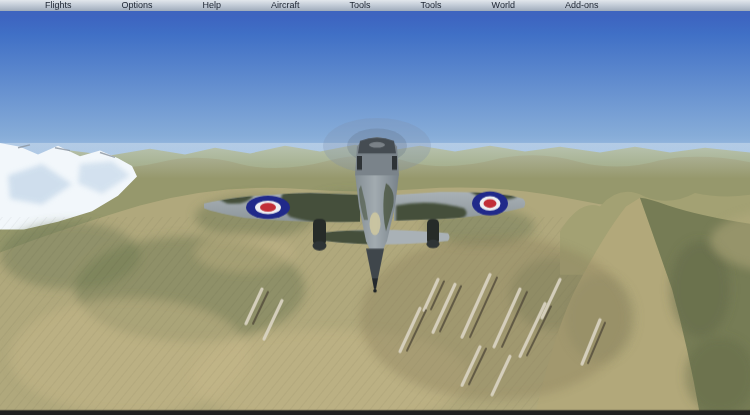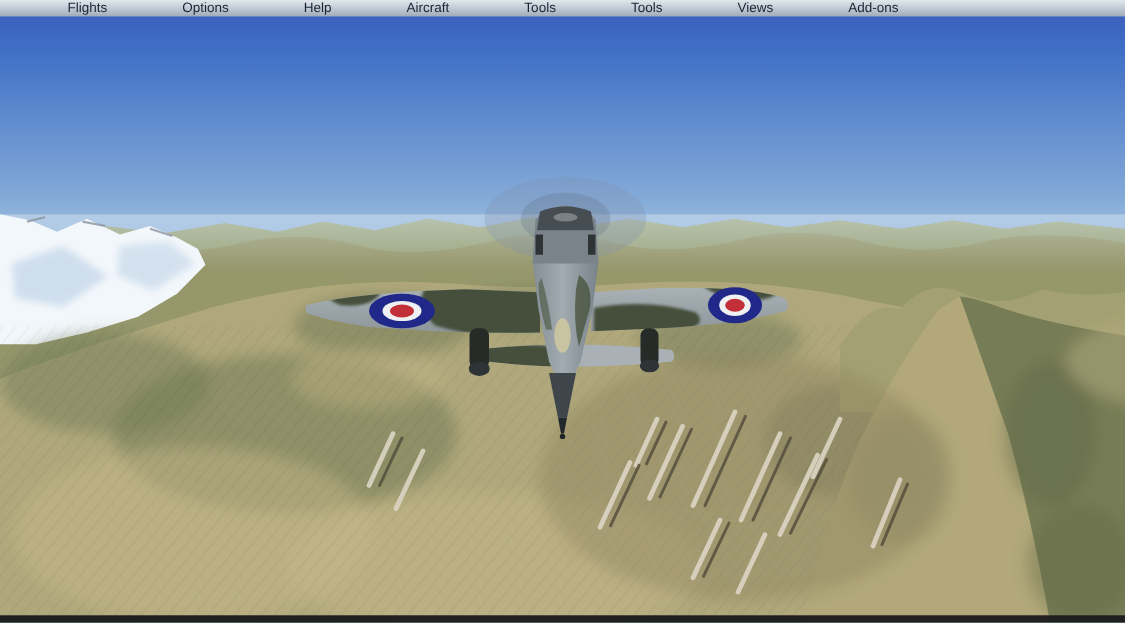--- a/index.html
+++ b/index.html
@@ -18,21 +18,21 @@
 
 <div id="app">
 
   <div id="menubar">
     <span class="mi">Flights</span>
     <span class="mi">Options</span>
     <span class="mi">Help</span>
     <span class="mi">Aircraft</span>
     <span class="mi">Tools</span>
     <span class="mi">Tools</span>
-    <span class="mi">Views</span>
+    <span class="mi">World</span>
     <span class="mi">Add-ons</span>
   </div>
 
   <div id="accent"></div>
 
   <div id="scene">
     <svg width="750" height="399" viewBox="0 16 750 415" preserveAspectRatio="none">
       <defs>
         <linearGradient id="skyG" x1="0" y1="16" x2="0" y2="175" gradientUnits="userSpaceOnUse">
           <stop offset="0" stop-color="#3d64c0"></stop>

